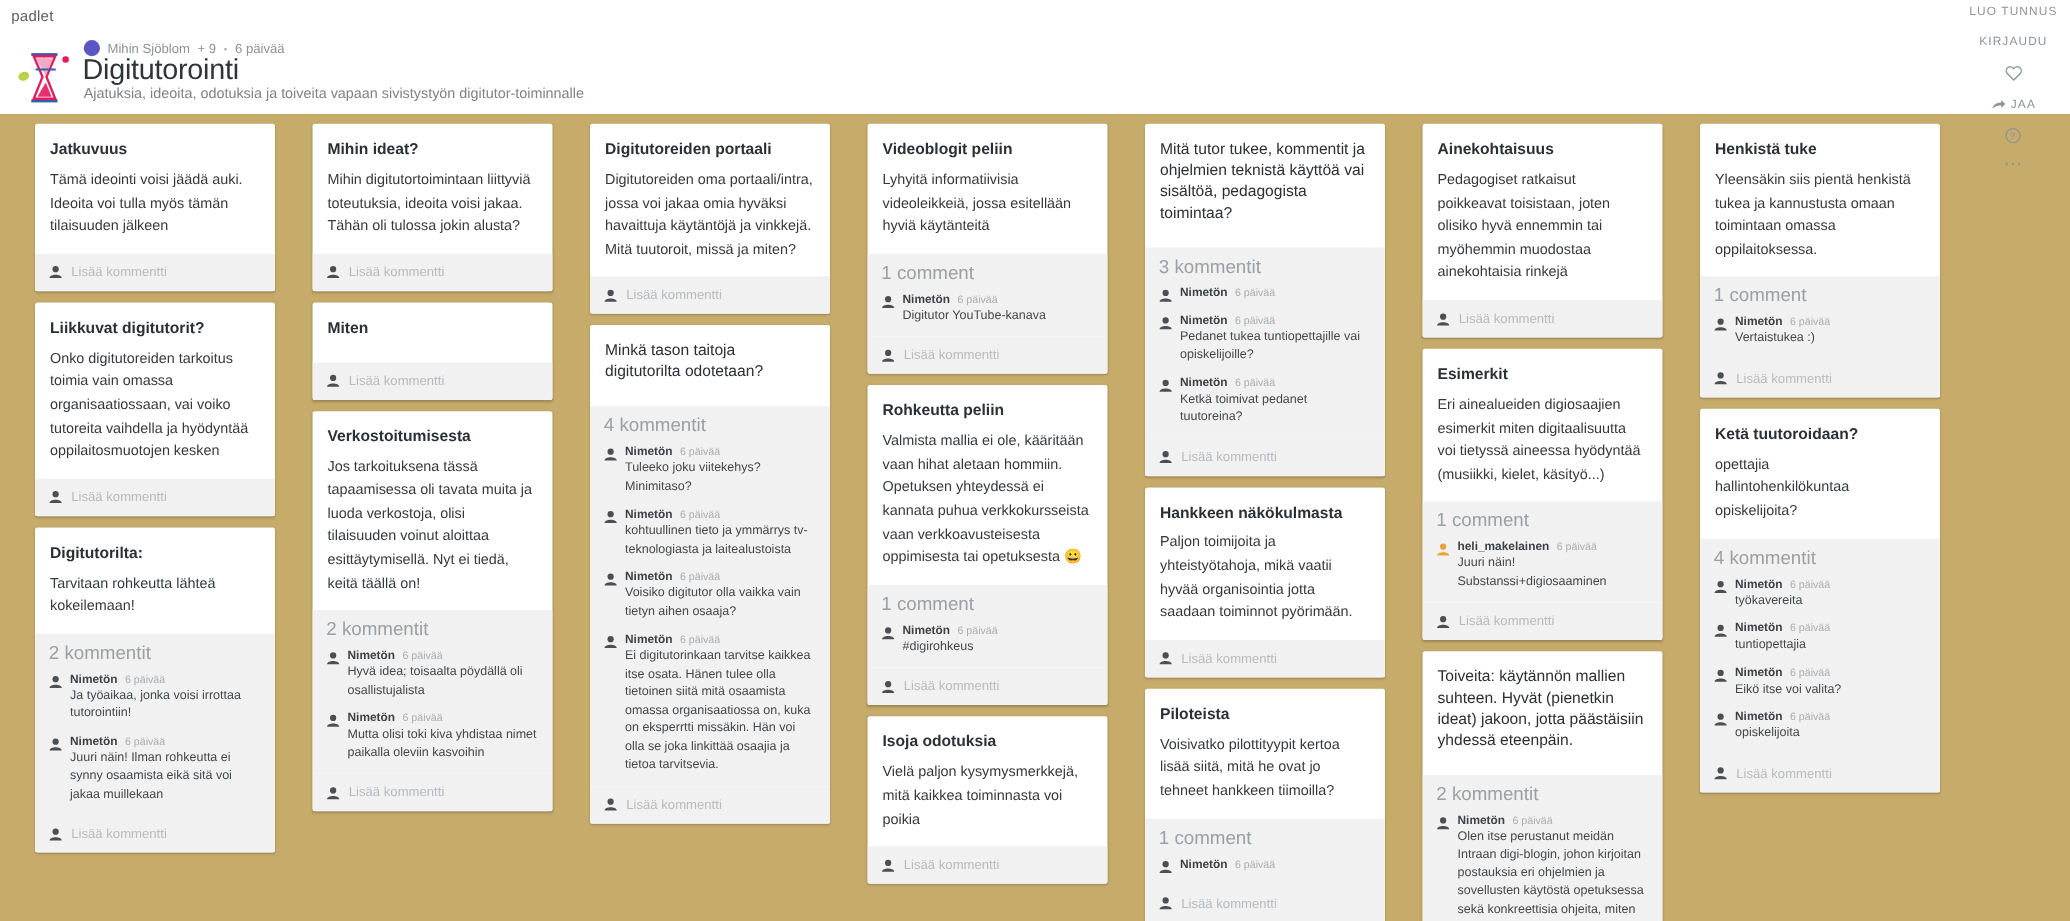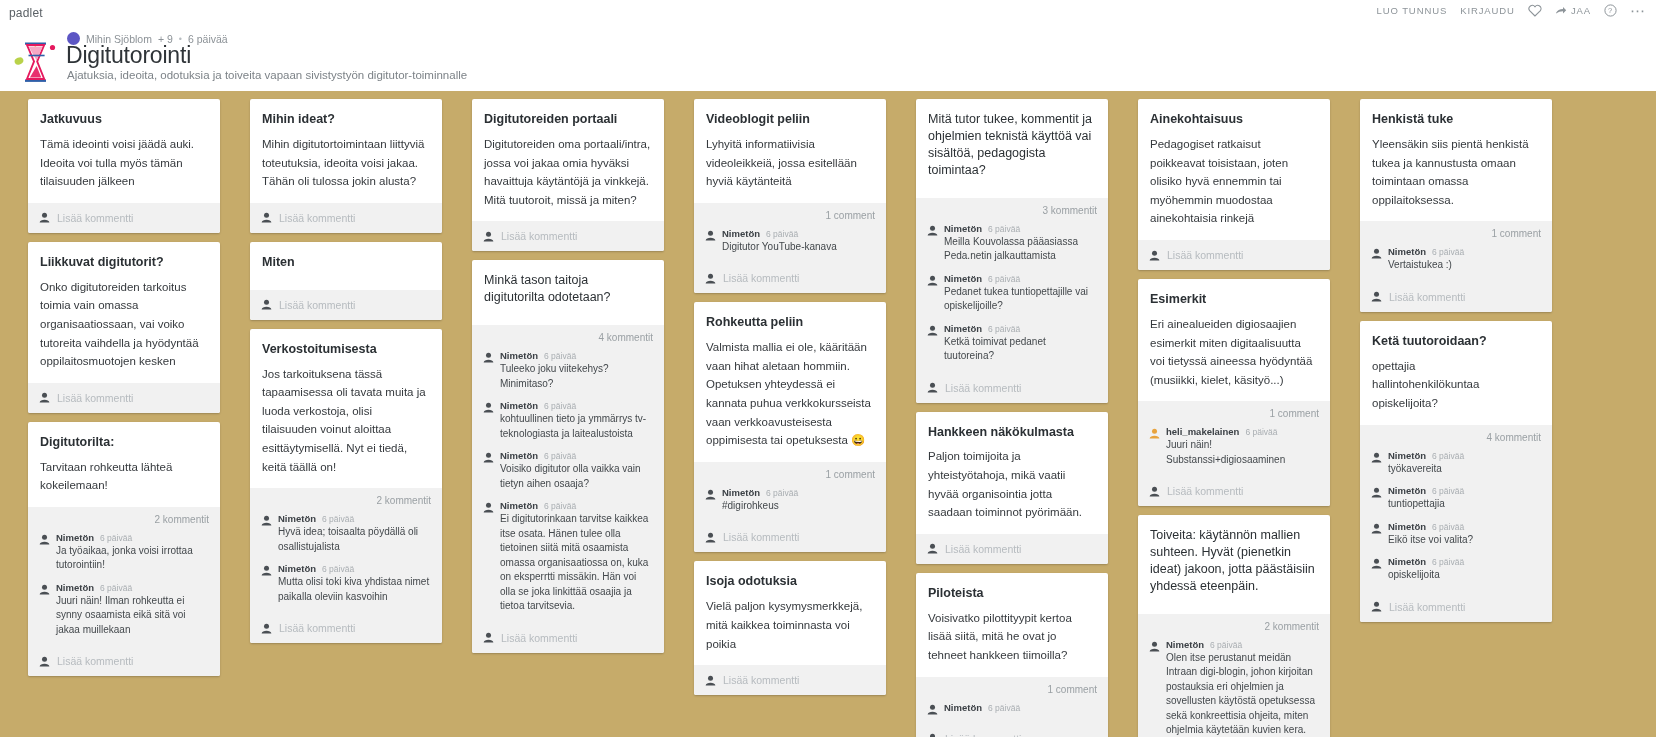--- a/index.html
+++ b/index.html
@@ -16,21 +16,21 @@
     position: absolute; top: 0; left: 0; width: 1656px; height: 26px;
     background: #ffffff; z-index: 30;
   }
   .brand {
     position: absolute; left: 9px; top: 6px;
     font-size: 12px; color: #5b6166; letter-spacing: .2px;
   }
   .topnav {
     position: absolute; right: 10px; top: 4px;
     display: flex; align-items: center; gap: 13px;
-    color: #8d9499; font-size: 9.5px; letter-spacing: .9px;
+    color: #8d9499; font-size: 9.5px; letter-spacing: .9px; flex-direction: column;
   }
   .topnav .tlink { cursor: pointer; white-space: nowrap; }
   .topnav .ticon { display: inline-flex; align-items: center; cursor: pointer; }
   .topnav .share { display: inline-flex; align-items: center; gap: 4px; }
   .dots { font-size: 15px; line-height: 8px; letter-spacing: 1px; }
 
   
   .header {
     position: absolute; top: 26px; left: 0; width: 1656px; height: 65px;
     background: #ffffff; z-index: 25;
@@ -79,21 +79,21 @@
     font-size: 12.5px; font-weight: 700; color: #2b3034;
     margin-bottom: 7px; line-height: 1.35;
   }
   .card-title.plain { font-weight: 400; color: #2b3034; font-size: 12.5px; }
   .card-text {
     font-size: 11.5px; color: #35393d; line-height: 1.62;
     white-space: pre-wrap;
   }
   .card-foot { background: #f1f1f1; padding: 7px 11px 9px 11px; }
   .cmt-count {
-    font-size: 10px; color: #9aa0a4; margin-bottom: 7px; text-align: right;
+    font-size: 15px; color: #9aa0a4; margin-bottom: 7px;
   }
   .cmt { display: flex; gap: 6px; margin-bottom: 9px; }
   .cmt:last-of-type { margin-bottom: 0; }
   .cmt-av {
     flex: 0 0 11px; width: 11px; height: 11px; margin-top: 2px;
   }
   .cmt-main { flex: 1 1 auto; min-width: 0; }
   .cmt-head { display: flex; align-items: baseline; gap: 6px; }
   .cmt-author { font-size: 9.5px; font-weight: 700; color: #3c4146; }
   .cmt-time { font-size: 8.5px; color: #a9aeb2; }
@@ -515,21 +515,20 @@
                   <svg width="11" height="11" viewBox="0 0 11 11">
                     <circle cx="5.5" cy="3.3" r="2.5" fill="#4a4f54"></circle>
                     <path d="M0.6 10.4 C0.9 6.9 10.1 6.9 10.4 10.4 Z" fill="#4a4f54"></path>
                   </svg>
                 </span>
                 <div class="cmt-main">
                   <div class="cmt-head">
                     <span class="cmt-author">Nimetön</span>
                     <span class="cmt-time">6 päivää</span>
                   </div>
-                  <div class="cmt-text">Meilla Kouvolassa pääasiassa Peda.netin jalkauttamista</div>
                 </div>
               </div>
               <div class="cmt">
                 <span class="cmt-av">
                   <svg width="11" height="11" viewBox="0 0 11 11">
                     <circle cx="5.5" cy="3.3" r="2.5" fill="#4a4f54"></circle>
                     <path d="M0.6 10.4 C0.9 6.9 10.1 6.9 10.4 10.4 Z" fill="#4a4f54"></path>
                   </svg>
                 </span>
                 <div class="cmt-main">

